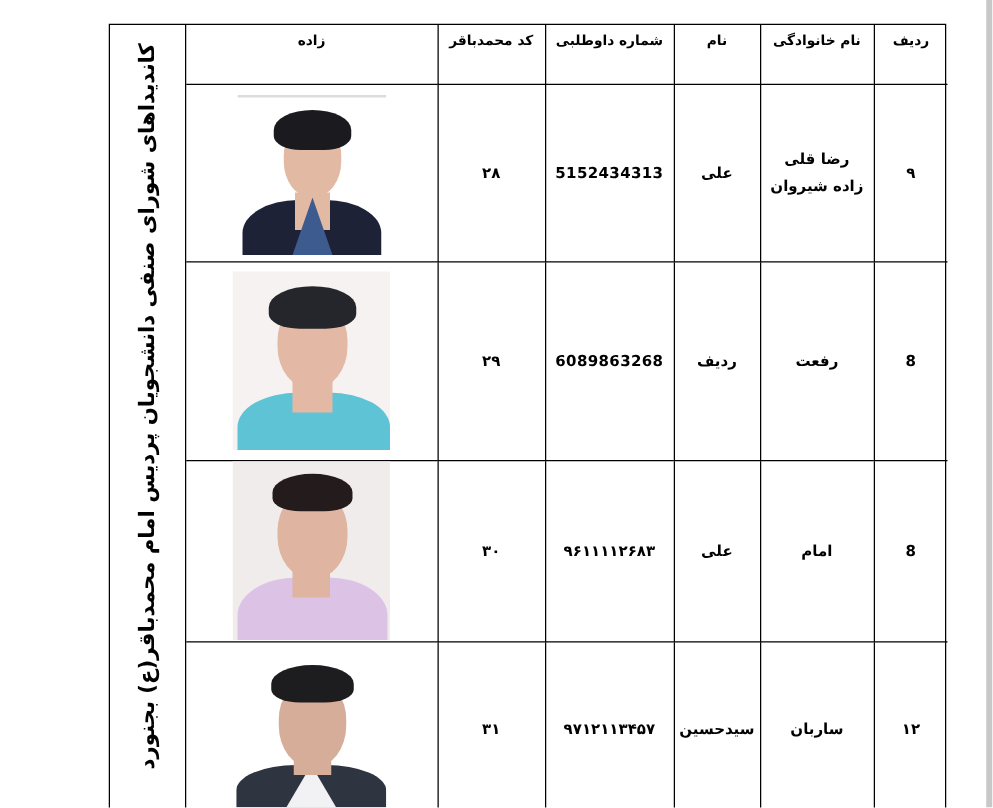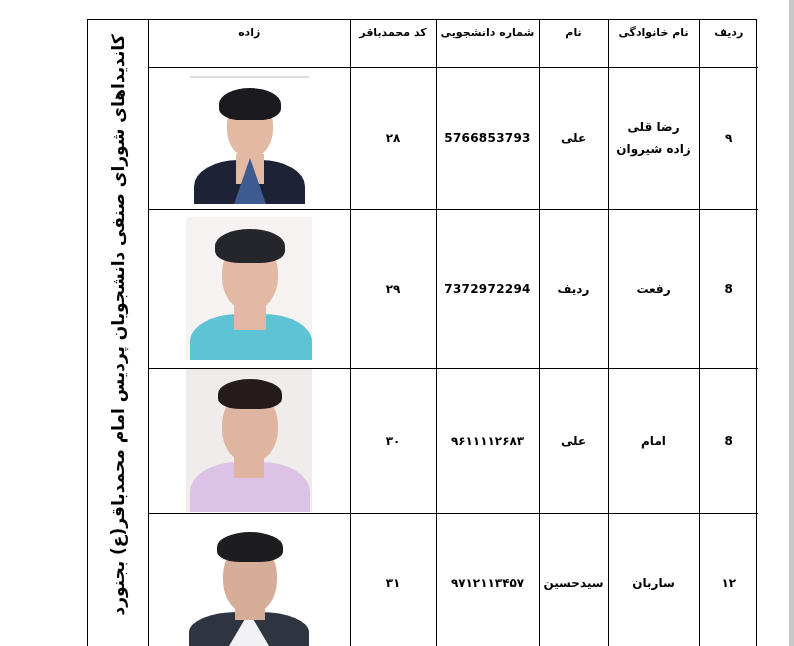--- a/index.html
+++ b/index.html
@@ -130,48 +130,48 @@
         <col style="width:69px">
         <col style="width:103px">
         <col style="width:86px">
         <col style="width:201px">
       </colgroup>
       <tbody>
           <tr>
         <th>ردیف</th>
         <th>نام خانوادگی</th>
         <th>نام</th>
-        <th>شماره دانشجویی</th>
+        <th>شماره داوطلبی</th>
         <th>کد محمدباقر</th>
         <th>زاده</th>
       </tr>
 
       <tr style="height:142px">
         <td class="num">۹</td>
         <td style="line-height:22px;padding:0 6px;">رضا قلی زاده شیروان</td>
         <td>علی</td>
-        <td class="num">5766853793</td>
+        <td class="num">5152434313</td>
         <td class="num">۲۸</td>
         <td class="photo-cell">
           <div class="photo" style="width:119px;height:128px;margin-top:4px;">
             <div class="bg" style="background:#ffffff;border-top:2px solid #dcdcdc;"></div>
             <div class="shoulders" style="left:4px;width:111px;height:44px;background:#1d2236;"></div>
             <div class="neck" style="left:46px;bottom:20px;width:28px;height:30px;background:#e2b9a3;"></div>
             <div class="collar" style="left:44px;bottom:0;border-left:16px solid transparent;border-right:16px solid transparent;border-bottom:46px solid #3e5b8f;"></div>
             <div class="face" style="left:37px;top:22px;width:46px;height:60px;background:#e2b9a3;"></div>
             <div class="hair" style="left:29px;top:12px;width:62px;height:32px;background:#1b1a1f;"></div>
           </div>
         </td>
       </tr>
 
       <tr style="height:159px">
         <td class="num">8</td>
         <td>رفعت</td>
         <td>ردیف</td>
-        <td class="num">7372972294</td>
+        <td class="num">6089863268</td>
         <td class="num">۲۹</td>
         <td class="photo-cell">
           <div class="photo" style="width:126px;height:143px;">
             <div class="bg" style="background:#f6f2f2;"></div>
             <div class="shoulders" style="left:4px;width:122px;height:46px;background:#5fc3d6;"></div>
             <div class="neck" style="left:48px;bottom:30px;width:32px;height:26px;background:#e3b8a4;"></div>
             <div class="face" style="left:36px;top:24px;width:56px;height:70px;background:#e3b8a4;"></div>
             <div class="hair" style="left:29px;top:12px;width:70px;height:34px;background:#24262b;"></div>
           </div>
         </td>

